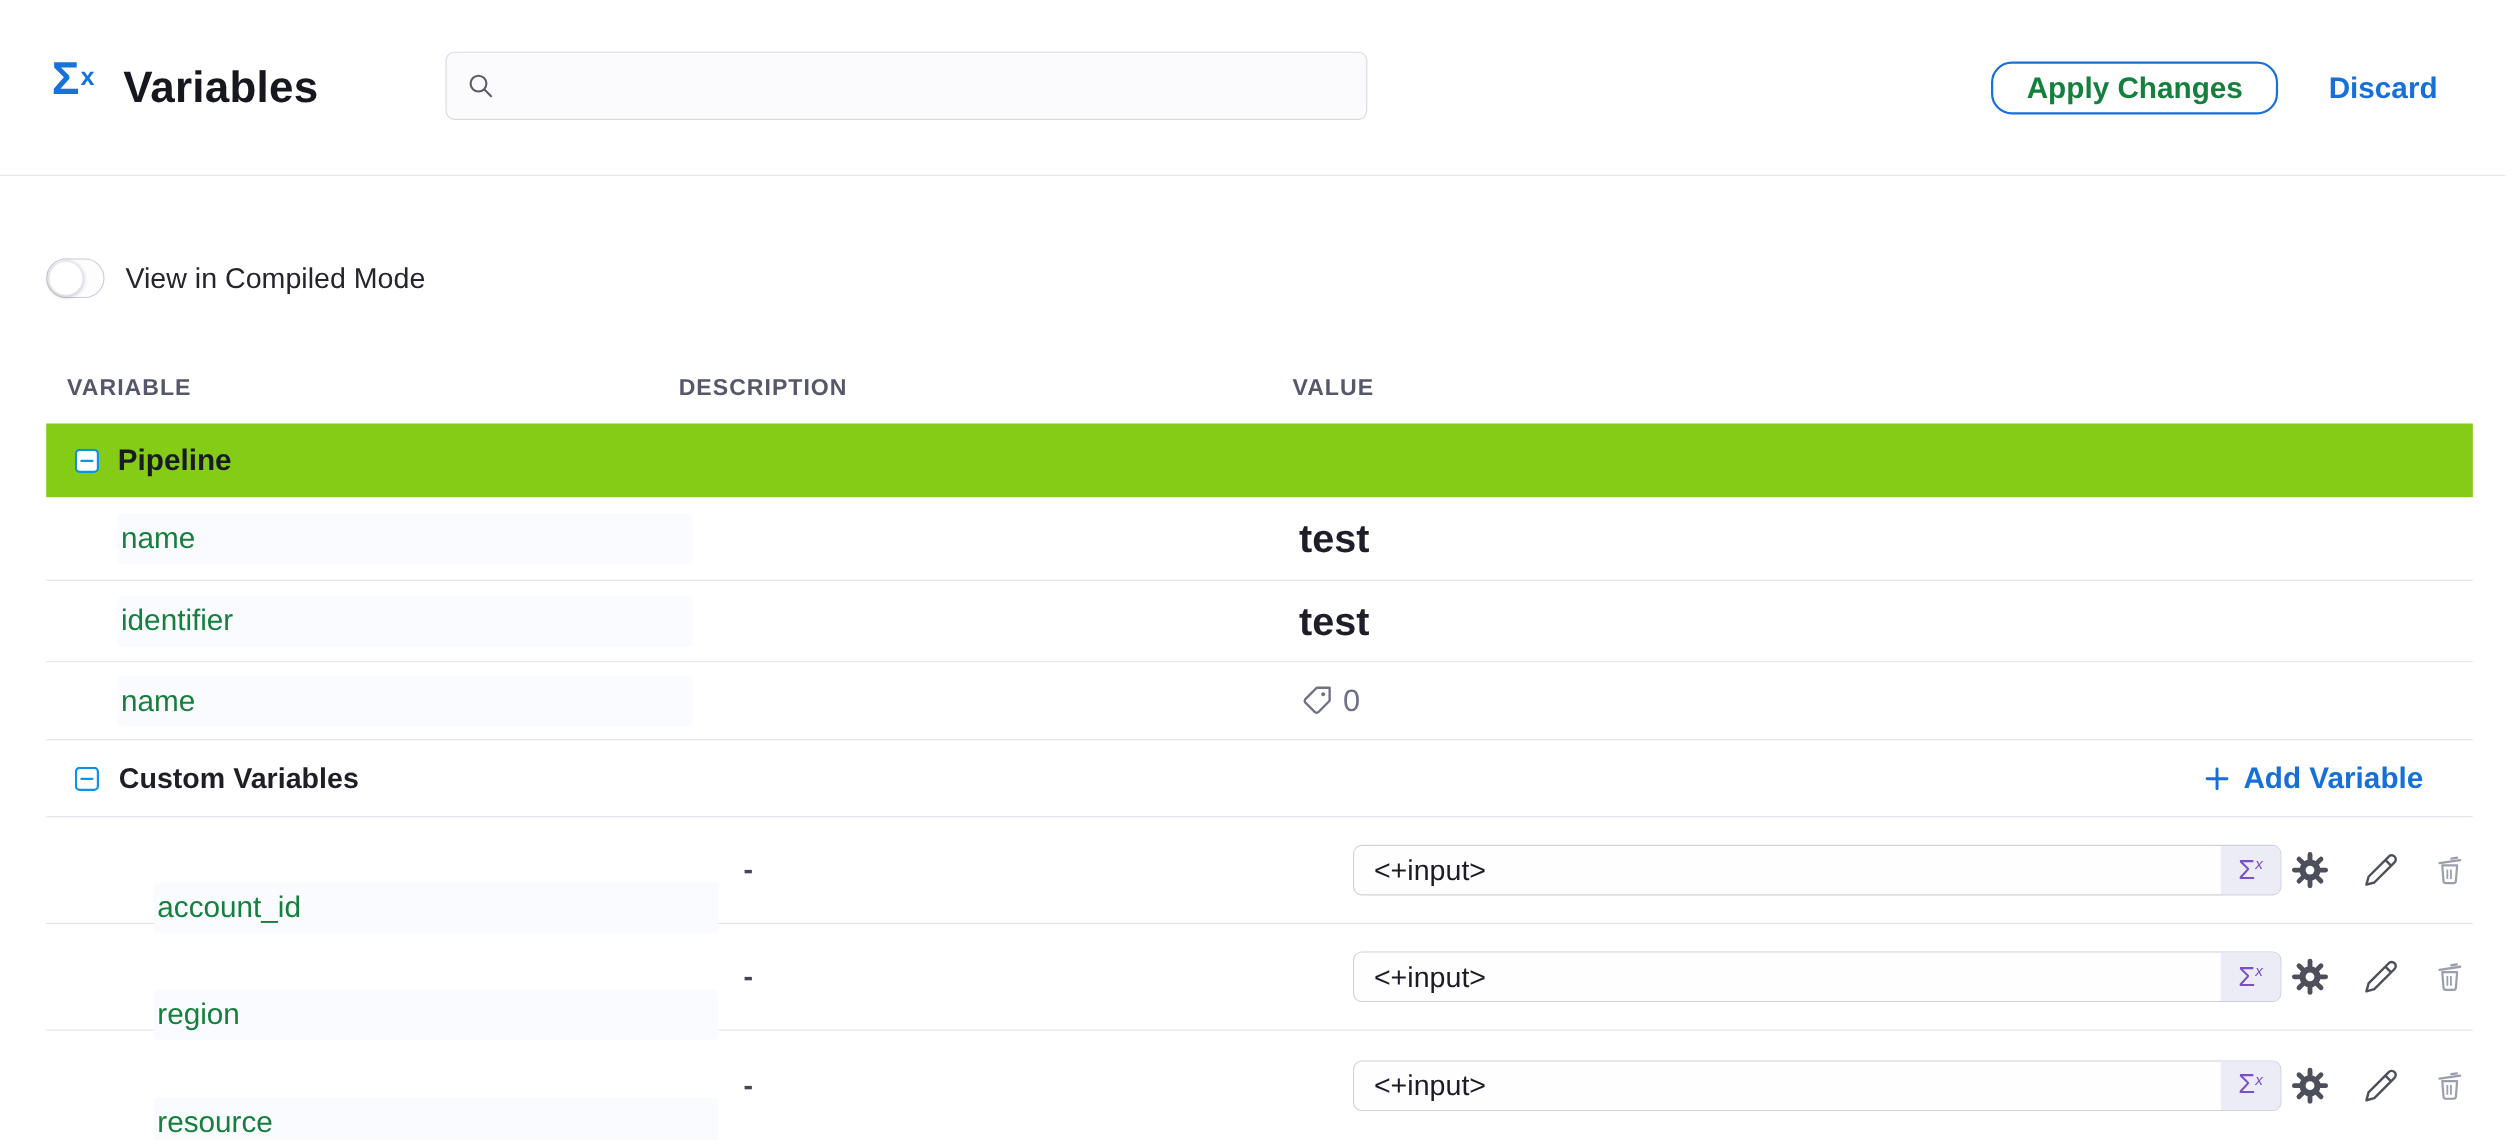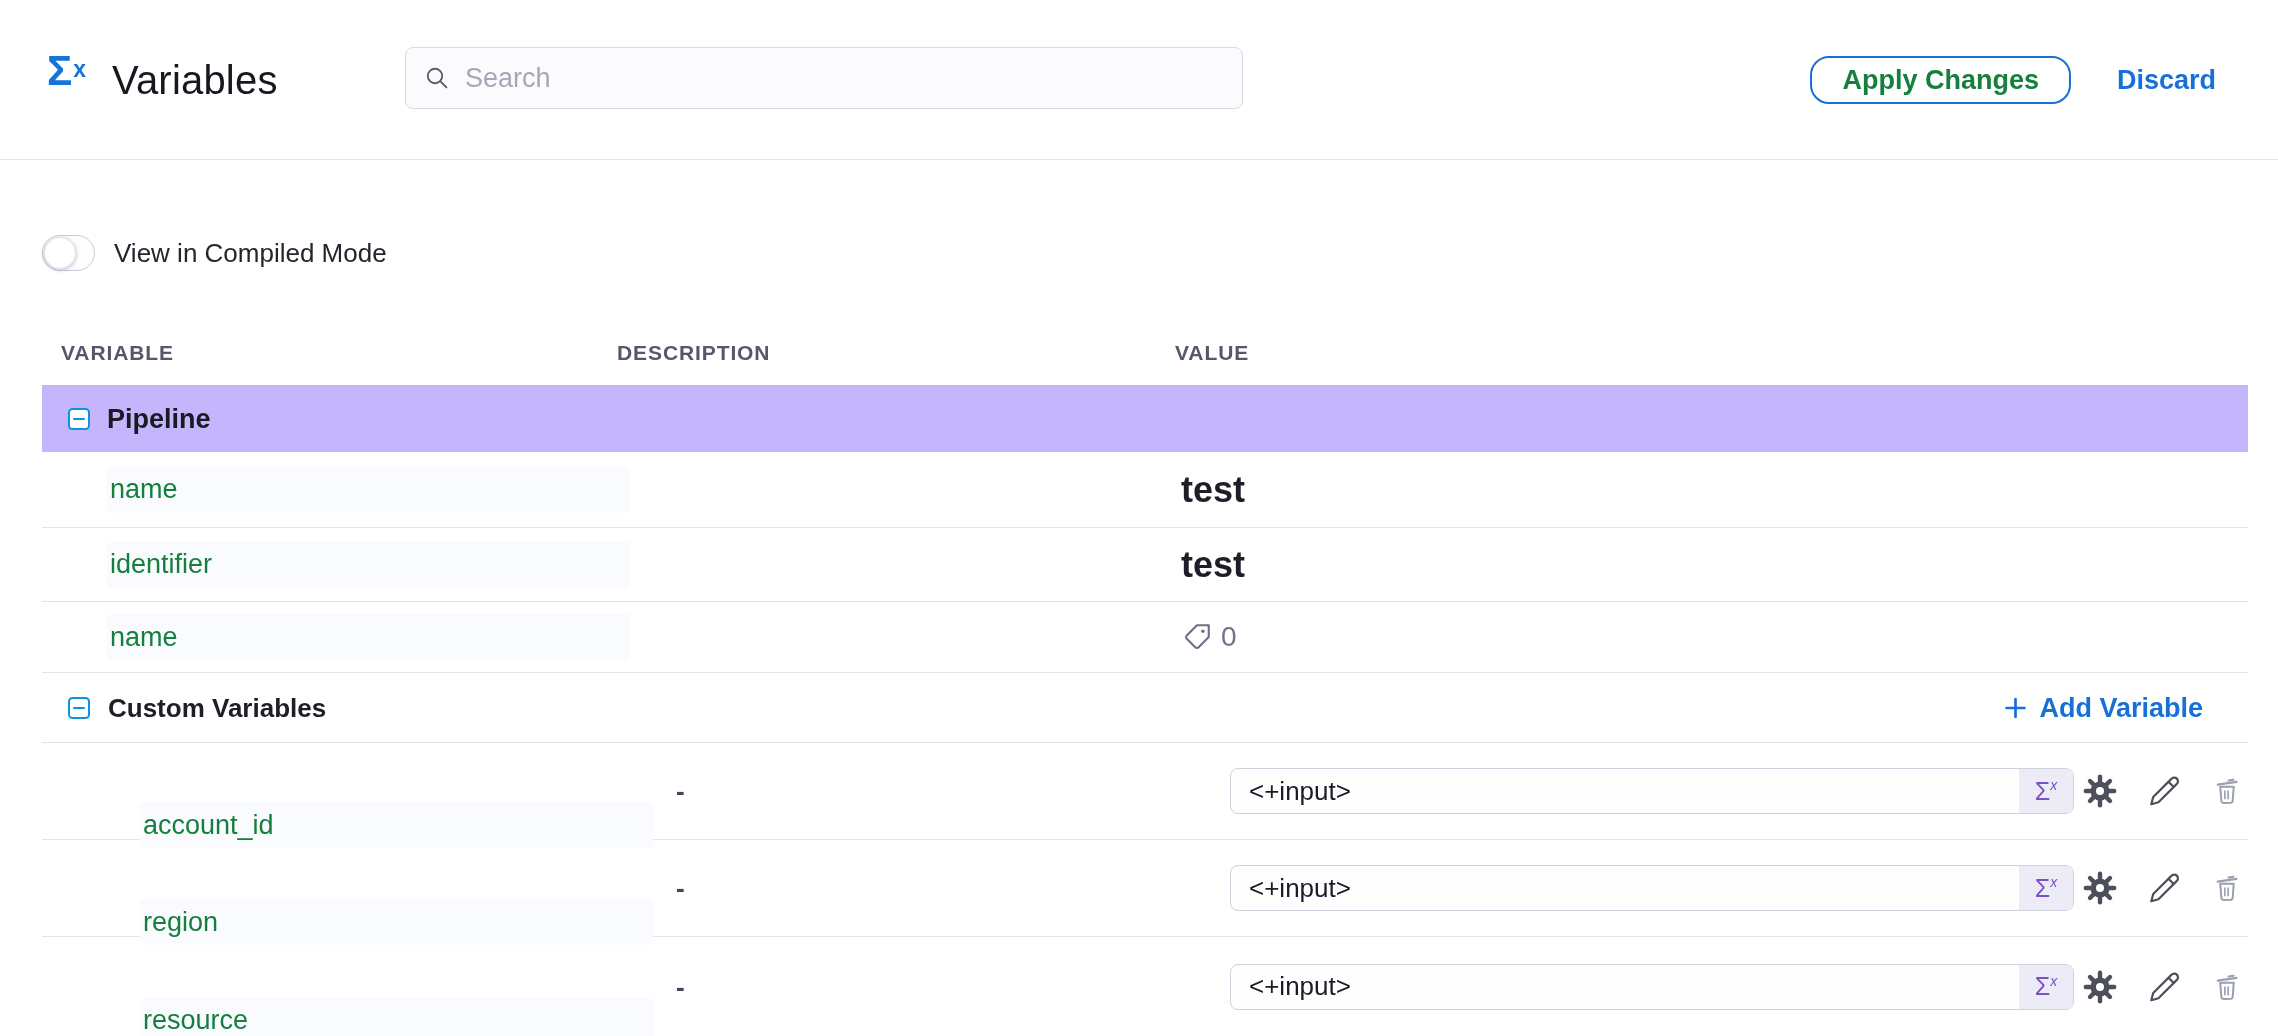--- a/index.html
+++ b/index.html
@@ -3,21 +3,21 @@
 <meta charset="utf-8">
 <style>
   * { margin:0; padding:0; box-sizing:border-box; }
   html,body { width:2278px; height:1036px; background:#fff; font-family:"Liberation Sans", sans-serif; overflow:hidden; position:relative; }
 
   
   .topbar { position:absolute; top:0; left:0; width:2278px; height:160px; background:#fff; border-bottom:1px solid #e3e4ec; }
   .logo { position:absolute; left:47px; top:50px; display:flex; align-items:flex-start; }
   .logo-sigma { font-size:42px; font-weight:700; color:#1673da; line-height:1; }
   .logo-x { font-size:23px; font-weight:700; color:#1673da; line-height:1; margin-top:8px; margin-left:1px; }
-  .page-title { position:absolute; left:112px; top:50%; transform:translateY(-50%); font-size:40px; font-weight:400; color:#17181f; letter-spacing:.2px; }
+  .page-title { position:absolute; left:112px; top:50%; transform:translateY(-50%); font-size:40px; font-weight:700; color:#17181f; letter-spacing:.2px; }
 
   .search-wrap { position:absolute; left:405px; top:47px; width:838px; height:62px; border:1px solid #d8dae3; border-radius:8px; background:#fbfbfd; display:flex; align-items:center; padding:0 18px; }
   .search-input { flex:1; border:none; outline:none; background:transparent; font-size:27px; color:#2a2b33; margin-left:15px; font-family:"Liberation Sans", sans-serif; }
   .search-input::placeholder { color:#a4a7b6; }
 
   .header-actions { position:absolute; right:62px; top:0; height:160px; display:flex; align-items:center; gap:46px; }
   .apply-btn { height:48px; padding:0 30px; border:2px solid #1670d8; border-radius:19px; background:#fff; color:#15803d; font-size:27px; font-weight:600; font-family:"Liberation Sans", sans-serif; cursor:pointer; }
   .discard-link { color:#1670d8; font-size:27px; font-weight:600; cursor:pointer; }
 
   
@@ -27,21 +27,21 @@
   .toggle-label { font-size:26px; color:#24252d; }
 
   
   .vtable { position:absolute; left:42px; top:320px; width:2206px; }
   .thead { position:relative; height:65px; }
   .th { position:absolute; top:50%; transform:translateY(-50%); font-size:21px; font-weight:700; color:#55576b; letter-spacing:.9px; }
   .th-variable { left:19px; } .th-description { left:575px; } .th-value { left:1133px; }
 
   .row { position:relative; }
   .bordered { border-bottom:1px solid #e2e3ec; }
-  .row-pipeline { height:67px; background:#c4b5fd; }
+  .row-pipeline { height:67px; background:#84cc16; }
   .row-name { height:76px; } .row-identifier { height:74px; } .row-tags { height:71px; }
   .row-custom-head { height:70px; }
   .row-var { height:97px; } .row-var-last { height:99px; }
   .vc { position:absolute; top:50%; transform:translateY(-50%); }
 
   .minus-btn { left:26px; width:22px; height:22px; cursor:pointer; display:flex; }
   .section-title { left:65px; font-size:27px; font-weight:700; color:#191a22; }
   .section-title-sm { left:66px; font-size:26px; font-weight:600; color:#1d1e26; }
 
   .name-box { left:65px; width:523px; height:46px; background:#fafbff; border-radius:4px; display:flex; align-items:center; padding-left:3px; }
@@ -72,21 +72,20 @@
     <span class="logo-sigma">Σ</span>
     <span class="logo-x">x</span>
   </div>
   <h1 class="page-title">Variables</h1>
 
   <div class="search-wrap">
     <svg width="26" height="26" viewBox="0 0 26 26">
       <circle cx="11" cy="11" r="7.2" fill="none" stroke="#5b5d68" stroke-width="1.9"></circle>
       <line x1="16.4" y1="16.4" x2="22.4" y2="22.4" stroke="#5b5d68" stroke-width="1.9" stroke-linecap="round"></line>
     </svg>
-    <input class="search-input" type="text" placeholder="Search" style="">
   </div>
 
   <div class="header-actions">
     <button class="apply-btn">Apply Changes</button>
     <span class="discard-link">Discard</span>
   </div>
 </header>
 
 <div class="toggle-row">
   <div class="switch">

